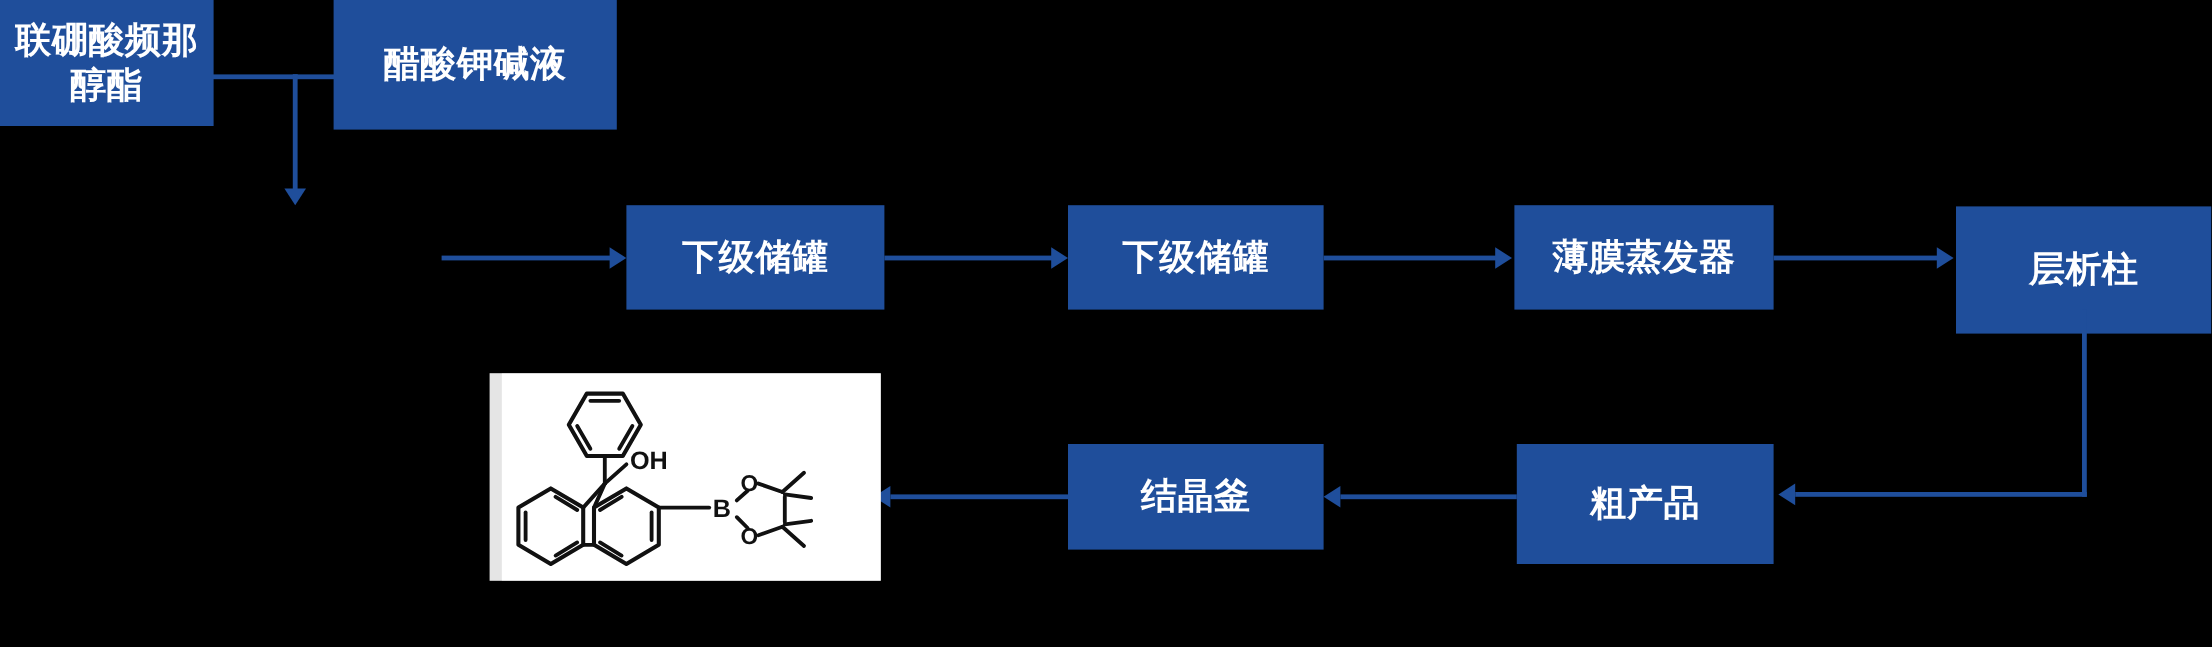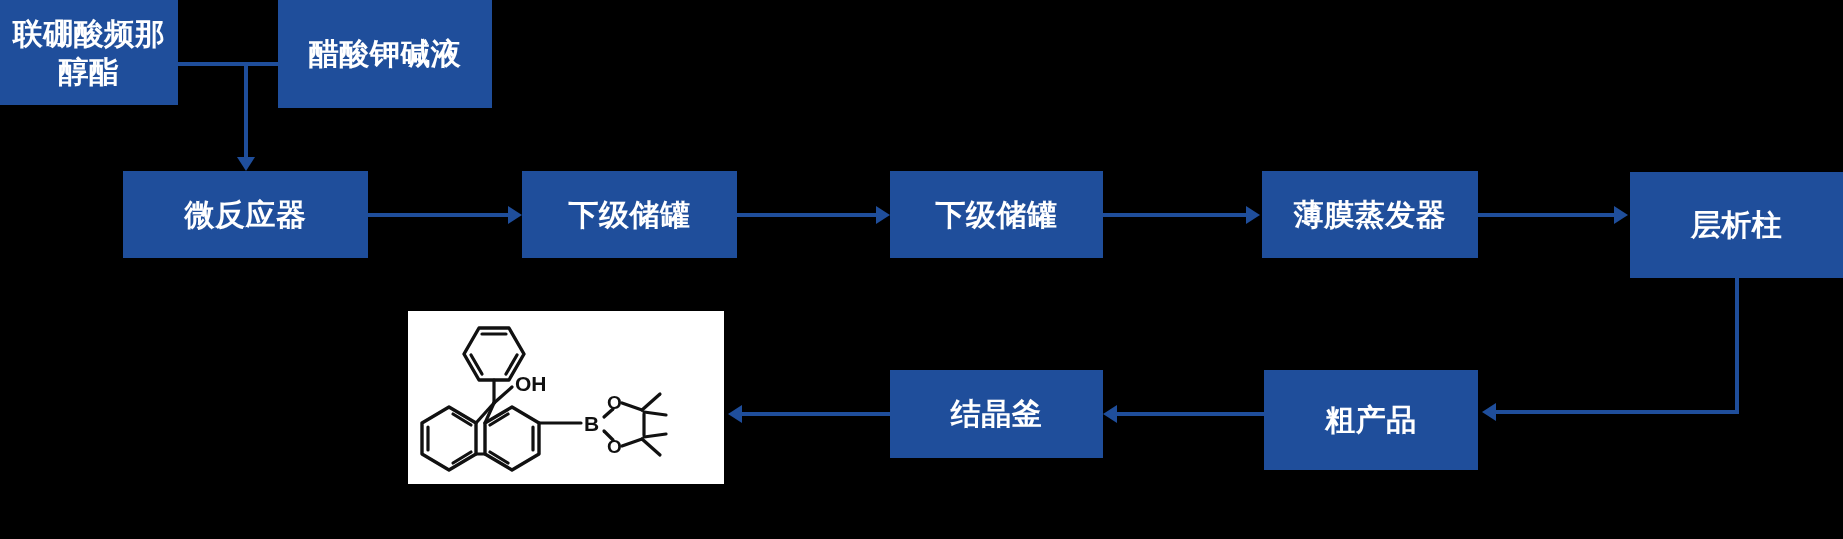--- a/index.html
+++ b/index.html
@@ -72,49 +72,47 @@
     height: 0;
     border-left: 9px solid transparent;
     border-right: 9px solid transparent;
     border-top: 14px solid #1F4E9B;
   }
   
   .structure {
     position: absolute;
     background: #e5e5e5;
     overflow: hidden;
+    padding-left: 10px;
   }
   .structure svg {
     display: block;
   }
 </style>
 </head>
 <body>
 
 <div id="canvas">
 
   <div class="node" style="left:0px; top:0px; width:178px; height:105px;justify-content:flex-end;">
     <span class="node-label">联硼酸频那
 醇酯</span>
   </div>
 
-  <div class="node" style="left:278px; top:0px; width:214px; height:108px;">
+  <div class="node" style="left:278px; top:0px; width:236px; height:108px;">
     <span class="node-label">醋酸钾碱液</span>
   </div>
 
   <div class="line-h" style="left:176px; top:62px; width:72px;"></div>
 
   <div class="line-h" style="left:244px; top:62px; width:36px;"></div>
 
   <div class="line-v" style="left:244px; top:62px; height:98px;"></div>
   <div class="arrow-down" style="left:237px; top:157px;"></div>
 
-  <div class="node" style="left:123px; top:171px; width:245px; height:87px;">
-    <span class="node-label">微反应器</span>
-  </div>
 
   <div class="line-h" style="left:368px; top:213px; width:142px;"></div>
   <div class="arrow-right" style="left:508px; top:206px;"></div>
 
   <div class="node" style="left:522px; top:171px; width:215px; height:87px;">
     <span class="node-label">下级储罐</span>
   </div>
 
   <div class="line-h" style="left:737px; top:213px; width:141px;"></div>
   <div class="arrow-right" style="left:876px; top:206px;"></div>

